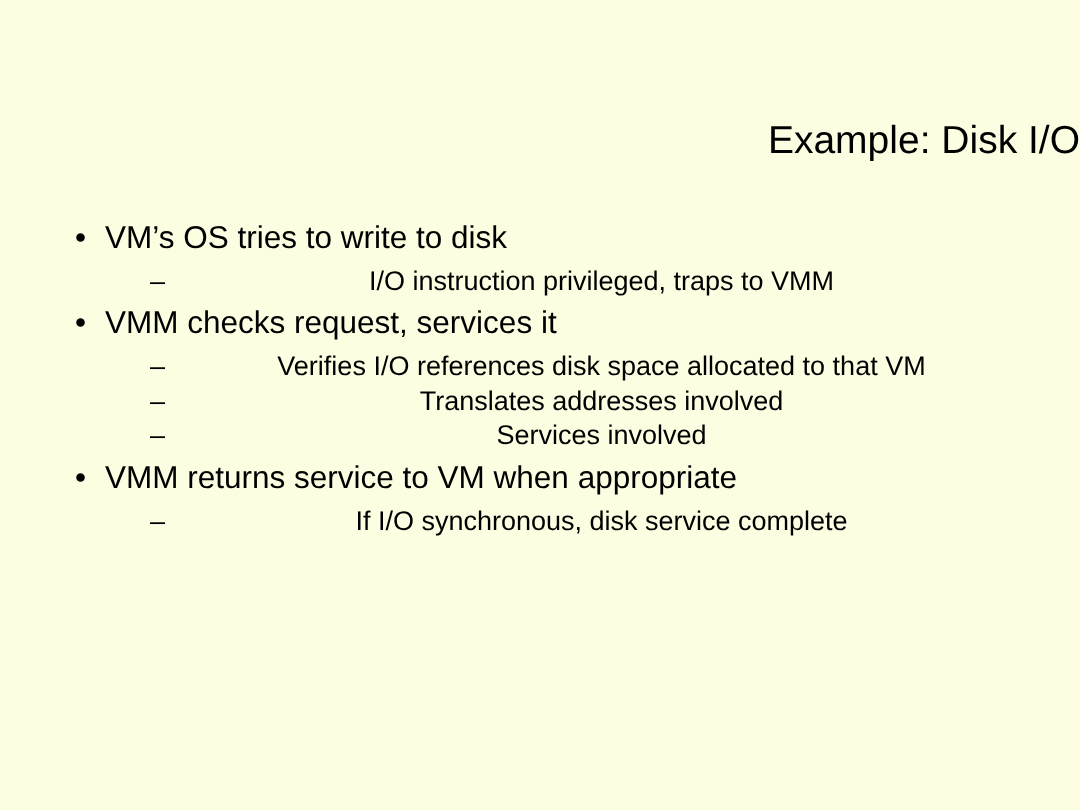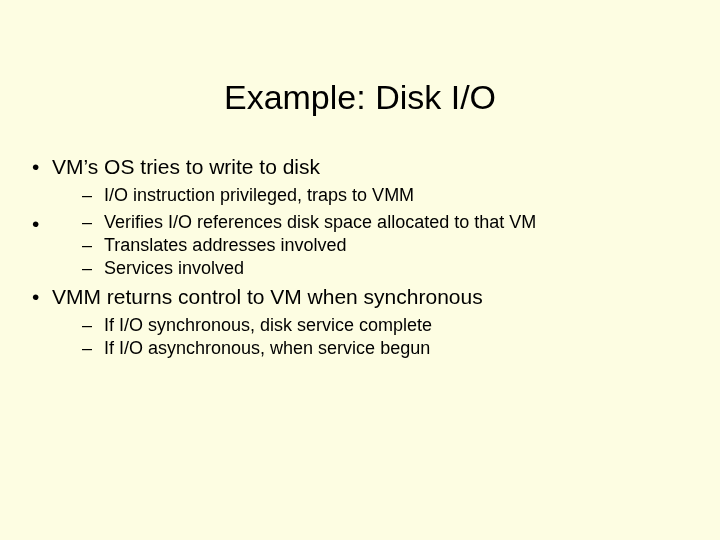--- a/index.html
+++ b/index.html
@@ -12,29 +12,29 @@
       height: 540px;
       background-color: #fdfde2;
       font-family: Verdana, Geneva, sans-serif;
       color: #000;
       overflow: hidden;
     }
     .slide {
       padding: 0;
     }
     .title {
-      text-align: center;
-      font-size: 34px;
+      text-align: right;
+      font-size: 26px;
       font-weight: normal;
       margin-top: 78px;
       margin-bottom: 38px;
       font-family: Verdana, Geneva, sans-serif;
     }
     .content {
-      padding-left: 28px;
+      padding-left: 46px;
       padding-right: 40px;
     }
     ul.level1 {
       list-style: none;
     }
     ul.level1 > li {
       font-size: 21px;
       margin-bottom: 4px;
       position: relative;
       padding-left: 24px;
@@ -42,20 +42,21 @@
     ul.level1 > li::before {
       content: "•";
       position: absolute;
       left: 4px;
       font-size: 21px;
     }
     ul.level2 {
       list-style: none;
       margin-top: 6px;
       margin-bottom: 6px;
+      text-align: center;
     }
     ul.level2 > li {
       font-size: 18px;
       position: relative;
       padding-left: 52px;
       margin-bottom: 2px;
     }
     ul.level2 > li::before {
       content: "–";
       position: absolute;
@@ -70,28 +71,28 @@
   <h1 class="title">Example: Disk I/O</h1>
   <div class="content">
     <ul class="level1">
       <li>
         <span>VM’s OS tries to write to disk</span>
         <ul class="level2">
           <li><span>I/O instruction privileged, traps to VMM</span></li>
         </ul>
       </li>
       <li>
+        <span>VMM checks request, services it</span>
         <ul class="level2">
           <li><span>Verifies I/O references disk space allocated to that VM</span></li>
           <li><span>Translates addresses involved</span></li>
           <li><span>Services involved</span></li>
         </ul>
       </li>
       <li>
-        <span>VMM returns control to VM when synchronous</span>
+        <span>VMM returns service to VM when appropriate</span>
         <ul class="level2">
           <li><span>If I/O synchronous, disk service complete</span></li>
-          <li><span>If I/O asynchronous, when service begun</span></li>
         </ul>
       </li>
     </ul>
   </div>
 </div>
 
 </body></html>

